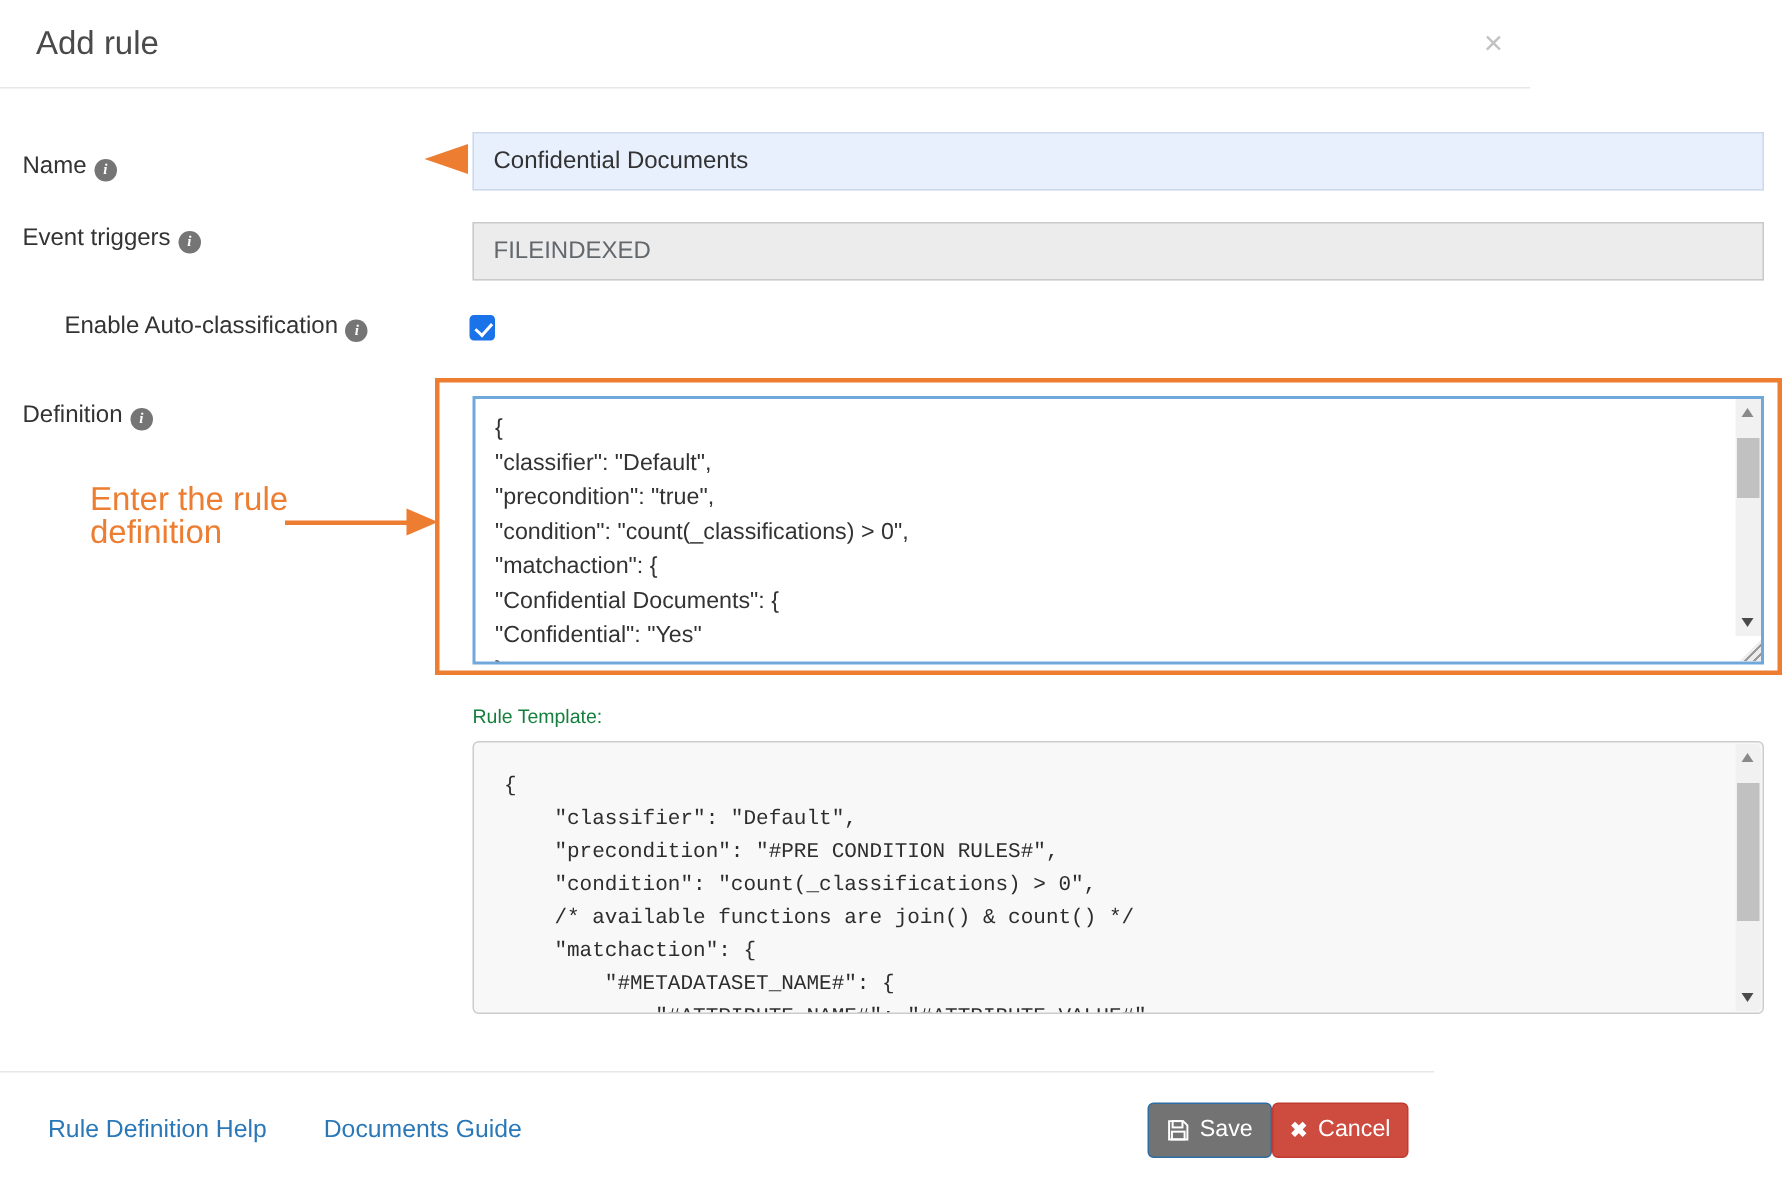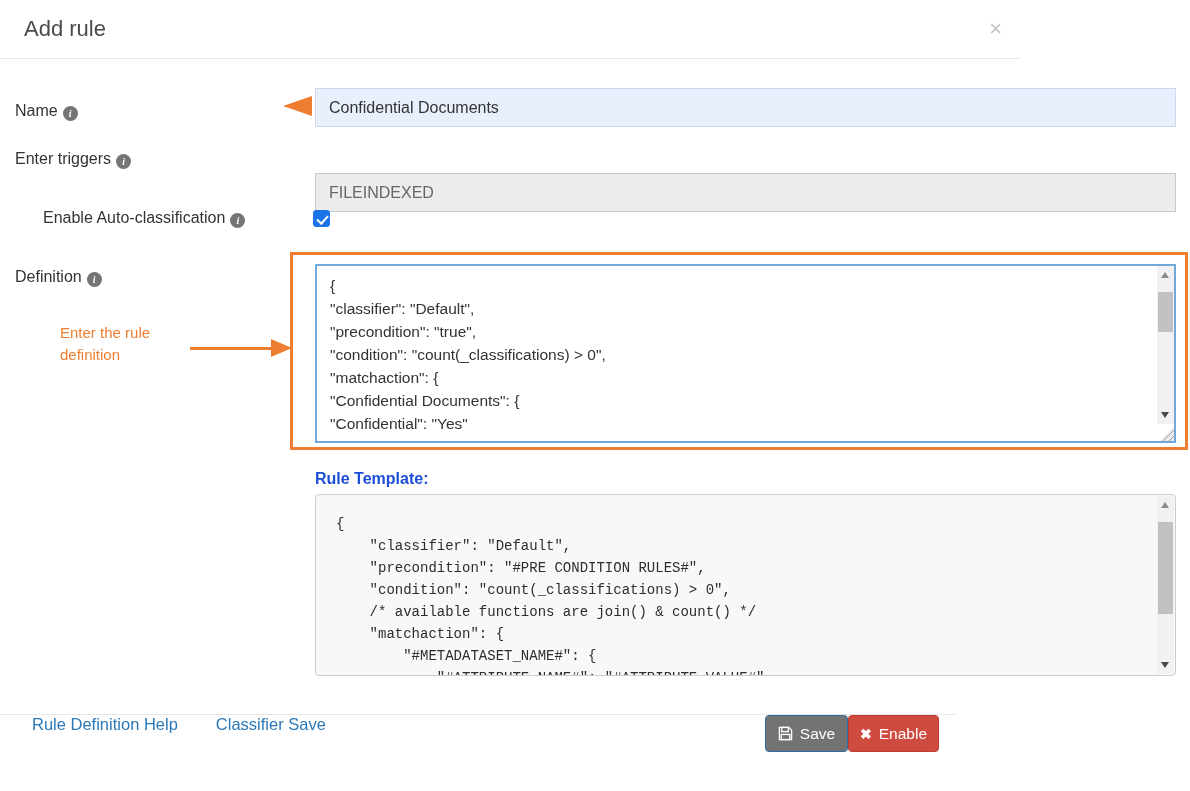--- a/index.html
+++ b/index.html
@@ -15,32 +15,32 @@
   
   .fld-label { position:absolute; left:15px; font-size:16px; color:#333; }
   .info-icon { display:inline-block; width:15px; height:15px; border-radius:50%; background:#757575; color:#fff;
                font-size:10px; font-weight:bold; text-align:center; line-height:15px; vertical-align:-1px; margin-left:5px;
                font-family:"Liberation Serif", serif; font-style:italic; }
 
   
   .txt-input { position:absolute; left:315px; width:861px; height:39px; font-size:16px; padding:16px 13px;
                font-family:"Liberation Sans", sans-serif; outline:none; }
   .name-input { top:88px; background:#e8f0fe; border:1px solid #cdd9ea; color:#333; }
-  .event-input { top:148px; background:#ececec; border:1px solid #c9c9c9; color:#63686d;margin-top:25px; }
+  .event-input { top:148px; background:#ececec; border:1px solid #c9c9c9; color:#63686d; }
 
   
   .checkbox { position:absolute; left:313px; top:210px; width:17px; height:17px; border-radius:3px;
               border:1px solid #1a73e8; background:#fff; cursor:pointer; }
   .checkbox.checked { background:#1a73e8; }
   .checkbox.checked::after { content:""; position:absolute; left:5px; top:1.5px; width:5px; height:9px;
               border:solid #fff; border-width:0 2.4px 2.4px 0; transform:rotate(42deg); }
 
   
   .orange-rect { position:absolute; left:290px; top:252px; width:898px; height:198px; border:3px solid #ED7D31; background:transparent; }
-  .annot-text { position:absolute; left:60px; top:322px; width:140px; color:#ED7D31; font-size:15px; line-height:22px; white-space:pre-line; }
+  .annot-text { position:absolute; left:60px; top:322px; width:140px; color:#ED7D31; font-size:22px; line-height:22px; white-space:pre-line; }
   .arrow-shaft { position:absolute; left:190px; top:347px; width:84px; height:3px; background:#ED7D31; }
   .arrow-head-right { position:absolute; left:271px; top:339px; width:0; height:0;
               border-top:9px solid transparent; border-bottom:9px solid transparent; border-left:21px solid #ED7D31; }
   .arrow-head-left { position:absolute; left:283px; top:96px; width:0; height:0;
               border-top:10px solid transparent; border-bottom:10px solid transparent; border-right:29px solid #ED7D31; }
 
   
   .def-box { position:absolute; left:315px; top:264px; width:861px; height:179px; background:#fff;
              border:2px solid #70a8dc; overflow:hidden; }
   .def-text { position:absolute; left:0; top:0; right:21px; bottom:0; padding:8px 8px 0 13px; font-size:15.5px;
@@ -55,32 +55,32 @@
   .sb-down::after { content:""; position:absolute; left:4px; bottom:6px; border-left:4.5px solid transparent;
                   border-right:4.5px solid transparent; border-top:6px solid #4a4a4a; }
   .sb-up { top:0; } .sb-down { bottom:0; }
   .sb-thumb { position:absolute; left:1px; width:15px; background:#c1c1c1; cursor:grab; }
   .def-thumb { top:26px; height:40px; }
   .resize-grip { position:absolute; right:0; bottom:0; width:17px; height:17px; background:#ececec; cursor:nwse-resize;
                  background-image:repeating-linear-gradient(135deg, transparent 0, transparent 3px, #9a9a9a 3px, #9a9a9a 4.2px);
                  clip-path:polygon(100% 15%, 100% 100%, 15% 100%); }
 
   
-  .tpl-label { position:absolute; left:315px; top:470px; font-size:16px; font-weight:bold; color:#1d4ed8; }
+  .tpl-label { position:absolute; left:315px; top:470px; font-size:13px; font-weight:normal; color:#15803d; }
   .tpl-box { position:absolute; left:315px; top:494px; width:861px; height:182px; background:#f8f8f8;
              border:1px solid #cccccc; border-radius:4px; overflow:hidden; }
   .tpl-text { position:absolute; left:0; top:0; right:24px; bottom:0; padding:18px 8px 0 20px;
               font-family:"Liberation Mono", "DejaVu Sans Mono", monospace; font-size:14px; line-height:22px;
               color:#2d2d2d; white-space:pre; overflow:hidden; }
   .tpl-sb { right:1px; top:1px; bottom:1px; border-radius:0 3px 3px 0; }
   .tpl-thumb { top:26px; height:92px; }
 
   
   .dlg-footer { position:absolute; left:0; top:714px; width:956px; height:77px; border-top:1px solid #e7e7e7;
-                display:flex; align-items:flex-start; background:#fff; }
+                display:flex; align-items:center; background:#fff; }
   .footer-links { display:flex; gap:38px; padding-left:32px; }
   .footer-link { color:#2a78b8; font-size:16.5px; text-decoration:none; cursor:pointer; }
   .footer-spacer { flex:1; }
   .btn { display:inline-flex; align-items:center; justify-content:center; gap:7px; height:37px; border-radius:4px;
          font-size:15.5px; color:#fff; cursor:pointer; font-family:"Liberation Sans", sans-serif; border:1px solid; }
   .btn-save { width:83px; background:#737373; border-color:#2e6da4; }
   .btn-cancel { width:91px; background:#cd4b3f; border-color:#c23b30; margin-right:17px; }
   .cancel-x { font-size:14px; font-weight:bold; }
   .save-svg { display:block; }
 </style>
@@ -91,21 +91,21 @@
 
   <div class="dlg-header">
     <div class="dlg-title">Add rule</div>
     <div class="dlg-close">×</div>
   </div>
 
   <div class="fld-label" style="top:102px;"><span>Name</span><span class="info-icon">i</span></div>
   <div class="arrow-head-left"></div>
   <input class="txt-input name-input" readonly="" value="Confidential Documents" style="">
 
-  <div class="fld-label" style="top:150px;"><span>Enter triggers</span><span class="info-icon">i</span></div>
+  <div class="fld-label" style="top:150px;"><span>Event triggers</span><span class="info-icon">i</span></div>
   <input class="txt-input event-input" disabled="" value="FILEINDEXED" style="">
 
   <div class="fld-label" style="top:209px;margin-left:28px;"><span>Enable Auto-classification</span><span class="info-icon">i</span></div>
   <div class="checkbox checked"></div>
 
   <div class="fld-label" style="top:268px;"><span>Definition</span><span class="info-icon">i</span></div>
 
   <div class="orange-rect"></div>
   <div class="annot-text">Enter the rule
 definition</div>
@@ -142,30 +142,30 @@
     <div class="sb tpl-sb">
       <div class="sb-up"></div>
       <div class="sb-thumb tpl-thumb"></div>
       <div class="sb-down"></div>
     </div>
   </div>
 
   <div class="dlg-footer">
     <div class="footer-links">
       <a class="footer-link">Rule Definition Help</a>
-      <a class="footer-link">Classifier Save</a>
+      <a class="footer-link">Documents Guide</a>
     </div>
     <div class="footer-spacer"></div>
     <button class="btn btn-save">
       <svg class="save-svg" width="15" height="15" viewBox="0 0 16 16">
         <path fill="none" stroke="#ffffff" stroke-width="1.4" d="M1.5 1.5 h10 l3 3 v10 h-13 z"></path>
         <rect x="4" y="1.5" width="7" height="4.5" fill="none" stroke="#ffffff" stroke-width="1.4"></rect>
         <rect x="3.5" y="9" width="9" height="5.5" fill="none" stroke="#ffffff" stroke-width="1.4"></rect>
       </svg>
       <span>Save</span>
     </button>
     <button class="btn btn-cancel">
       <span class="cancel-x">✖</span>
-      <span>Enable</span>
+      <span>Cancel</span>
     </button>
   </div>
 
 </div>
 
 </body></html>

